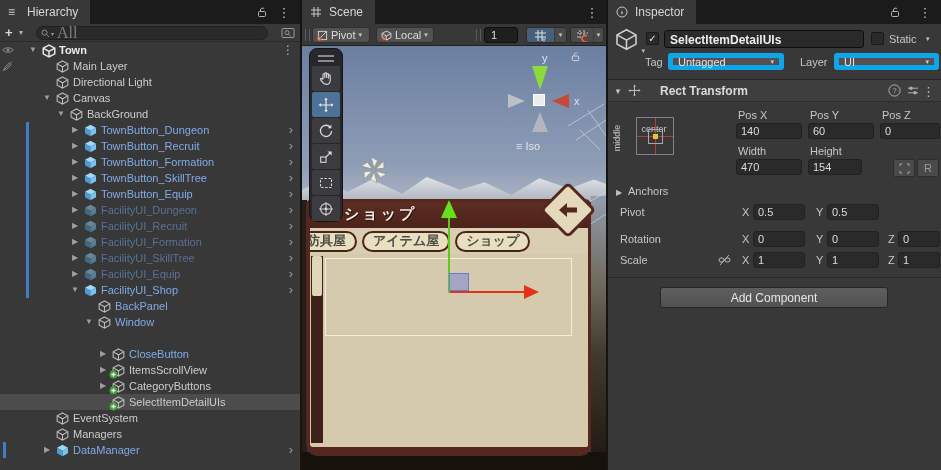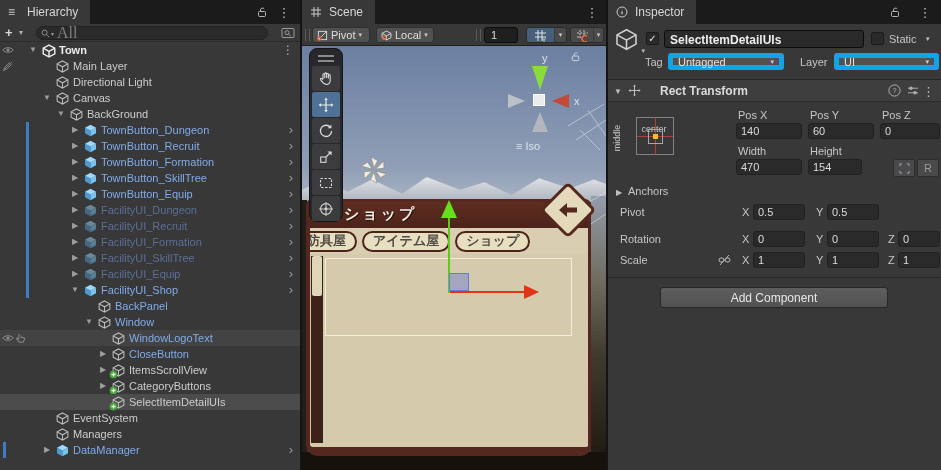--- a/index.html
+++ b/index.html
@@ -322,34 +322,20 @@
         <span class="hlabel t-prefab" style="left:115px">BackPanel</span>
       </div>
       <div class="hrow" style="top: 272px;">
         <span class="fold" style="left:84px">▼</span>
         <span class="hicon" style="left:98px"><svg width="13" height="13" viewBox="0 0 16 16">
             <path d="M8 1.2 14.6 4.8v6.4L8 14.8 1.4 11.2V4.8Z" fill="none" stroke="#BEBEBE" stroke-width="1.3"></path>
             <path d="M1.4 4.8 8 8.4l6.6-3.6M8 8.4v6.4" fill="none" stroke="#BEBEBE" stroke-width="1.3"></path>
           </svg></span>
         <span class="hlabel t-prefab" style="left:115px">Window</span>
       </div>
-      <div class="hrow hov" style="top: 288px;">
-        <span class="gut" style="left:2px"><svg width="12" height="10" viewBox="0 0 12 9">
-            <path d="M.8 4.5C2.6 1.5 9.4 1.5 11.2 4.5 9.4 7.5 2.6 7.5.8 4.5Z" fill="none" stroke="#949494"></path>
-            <circle cx="6" cy="4.5" r="1.6" fill="#949494"></circle>
-          </svg></span>
-        <span class="gut" style="left:15px"><svg width="11" height="11" viewBox="0 0 12 12">
-            <path d="M4.2 1.2v5.6M4.2 6.8 2.6 5.4l-1 1L4.8 10h4L10.6 6.6 9.8 5.2 6.6 4.6V2.6" fill="none" stroke="#8E8E8E" stroke-width="1.1"></path>
-          </svg></span>
-        <span class="hicon" style="left:112px"><svg width="13" height="13" viewBox="0 0 16 16">
-            <path d="M8 1.2 14.6 4.8v6.4L8 14.8 1.4 11.2V4.8Z" fill="none" stroke="#BEBEBE" stroke-width="1.3"></path>
-            <path d="M1.4 4.8 8 8.4l6.6-3.6M8 8.4v6.4" fill="none" stroke="#BEBEBE" stroke-width="1.3"></path>
-          </svg></span>
-        <span class="hlabel t-prefab" style="left:129px">WindowLogoText</span>
-      </div>
       <div class="hrow" style="top: 304px;">
         <span class="fold" style="left:98px">▶</span>
         <span class="hicon" style="left:112px"><svg width="13" height="13" viewBox="0 0 16 16">
             <path d="M8 1.2 14.6 4.8v6.4L8 14.8 1.4 11.2V4.8Z" fill="none" stroke="#BEBEBE" stroke-width="1.3"></path>
             <path d="M1.4 4.8 8 8.4l6.6-3.6M8 8.4v6.4" fill="none" stroke="#BEBEBE" stroke-width="1.3"></path>
           </svg></span>
         <span class="hlabel t-prefab" style="left:129px">CloseButton</span>
       </div>
       <div class="hrow" style="top: 320px;">
         <span class="fold" style="left:98px">▶</span>

